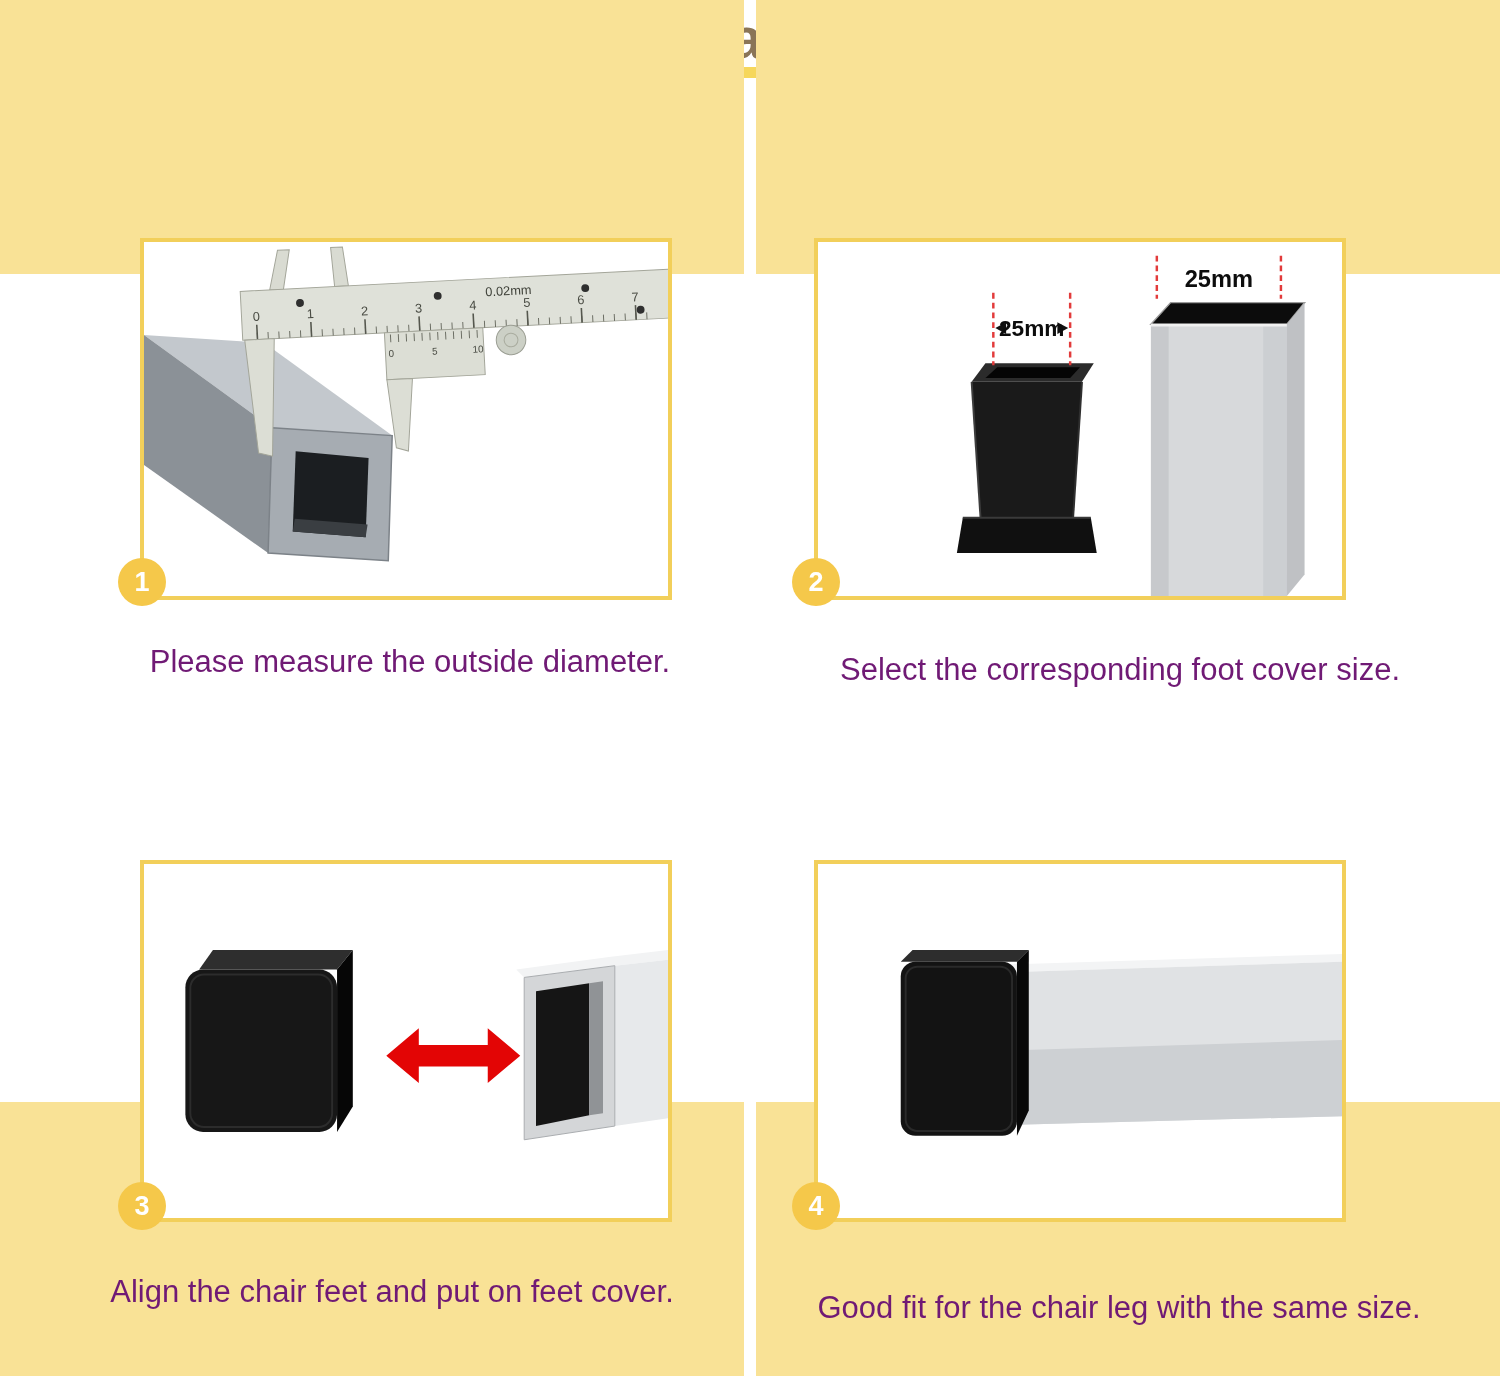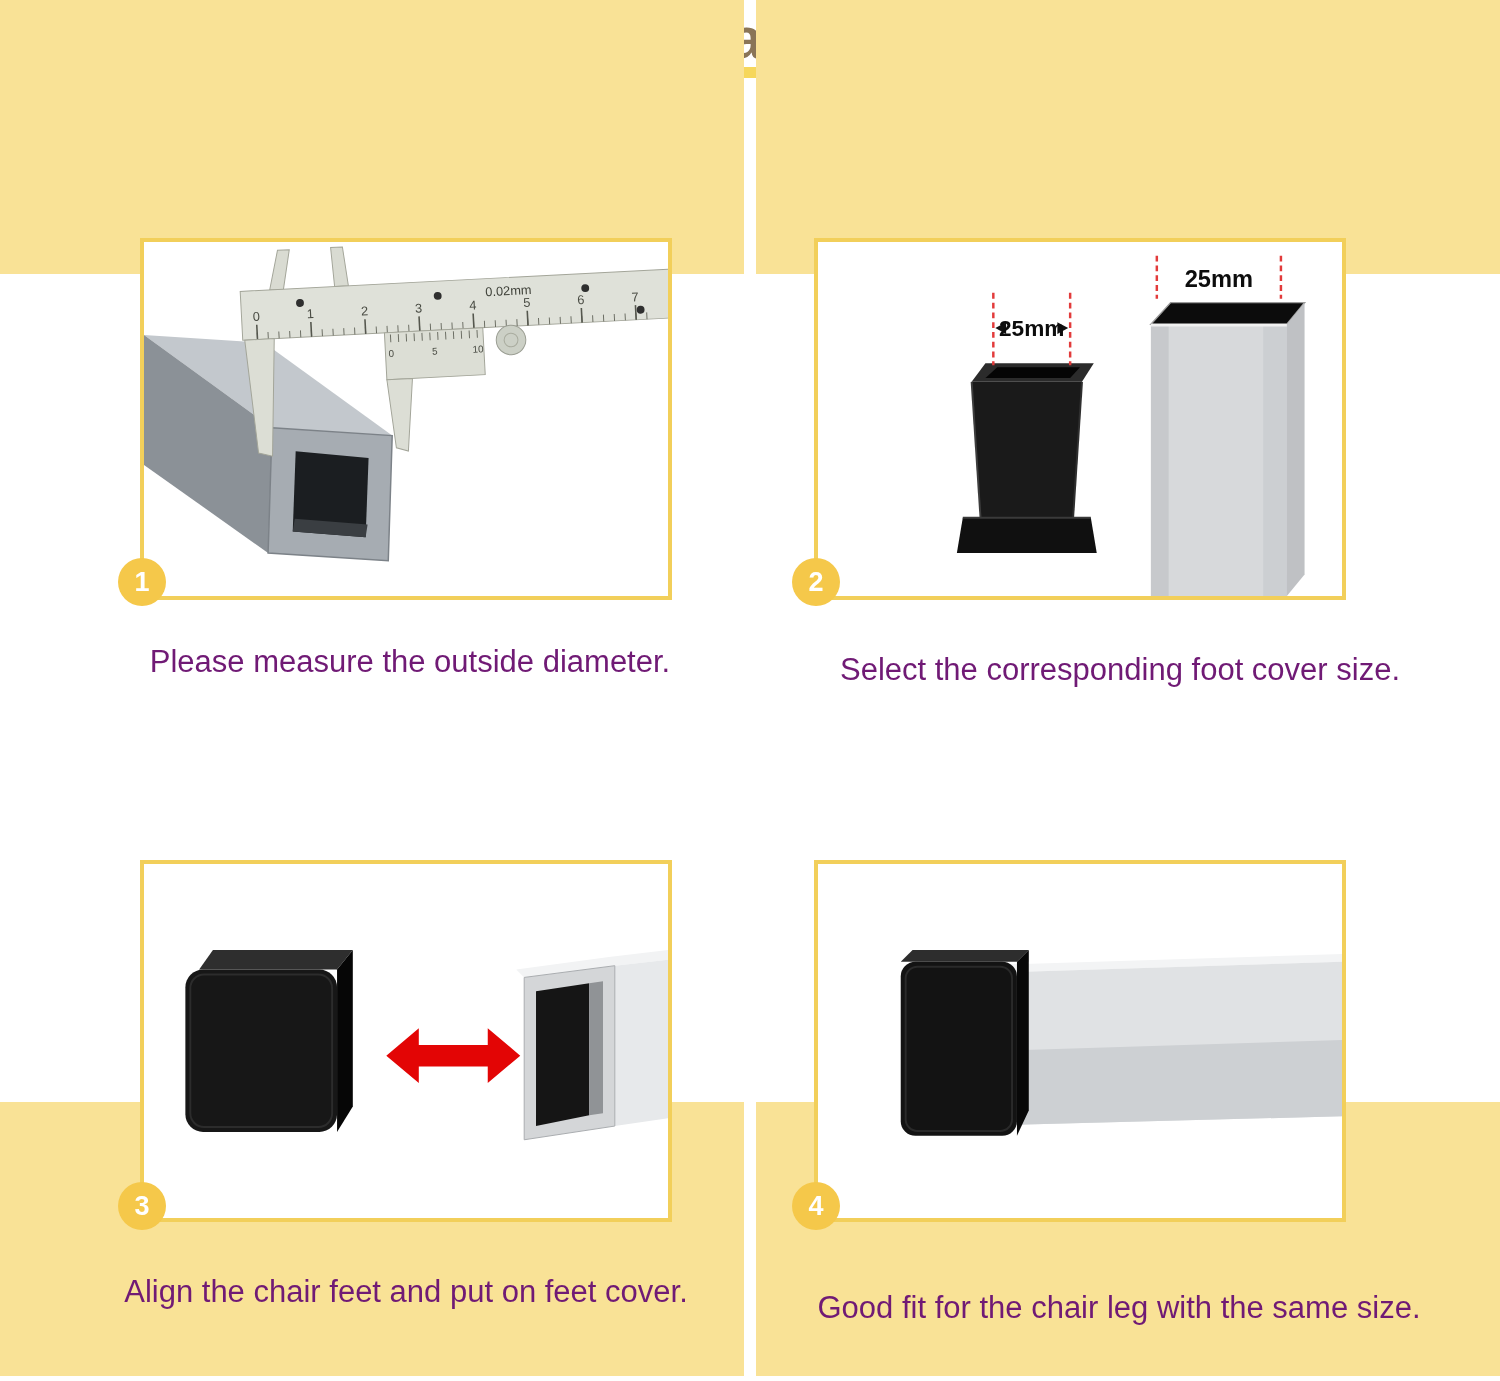--- a/index.html
+++ b/index.html
@@ -36,21 +36,21 @@
            color:#ffffff; font-size:27px; font-weight:bold; display:flex; align-items:center; justify-content:center; }
   .badge.n1 { left:118px; top:558px; }
   .badge.n2 { left:792px; top:558px; }
   .badge.n3 { left:118px; top:1182px; }
   .badge.n4 { left:792px; top:1182px; }
 
   
   .caption { position:absolute; font-size:31px; color:#701a75; text-align:center; white-space:nowrap; }
   .caption.p1 { left:40px;  top:644px;  width:740px; }
   .caption.p2 { left:750px; top:644px;  width:740px;margin-top:8px; }
-  .caption.p3 { left:32px;  top:1274px; width:748px; }
+  .caption.p3 { left:18px;  top:1274px; width:748px; }
   .caption.p4 { left:742px; top:1274px; width:754px;margin-top:16px; }
 
   svg text { font-family:"Liberation Sans", sans-serif; }
 </style>
 </head>
 <body>
 
 <div class="page">
 
   <div class="diamond yellow"></div>

